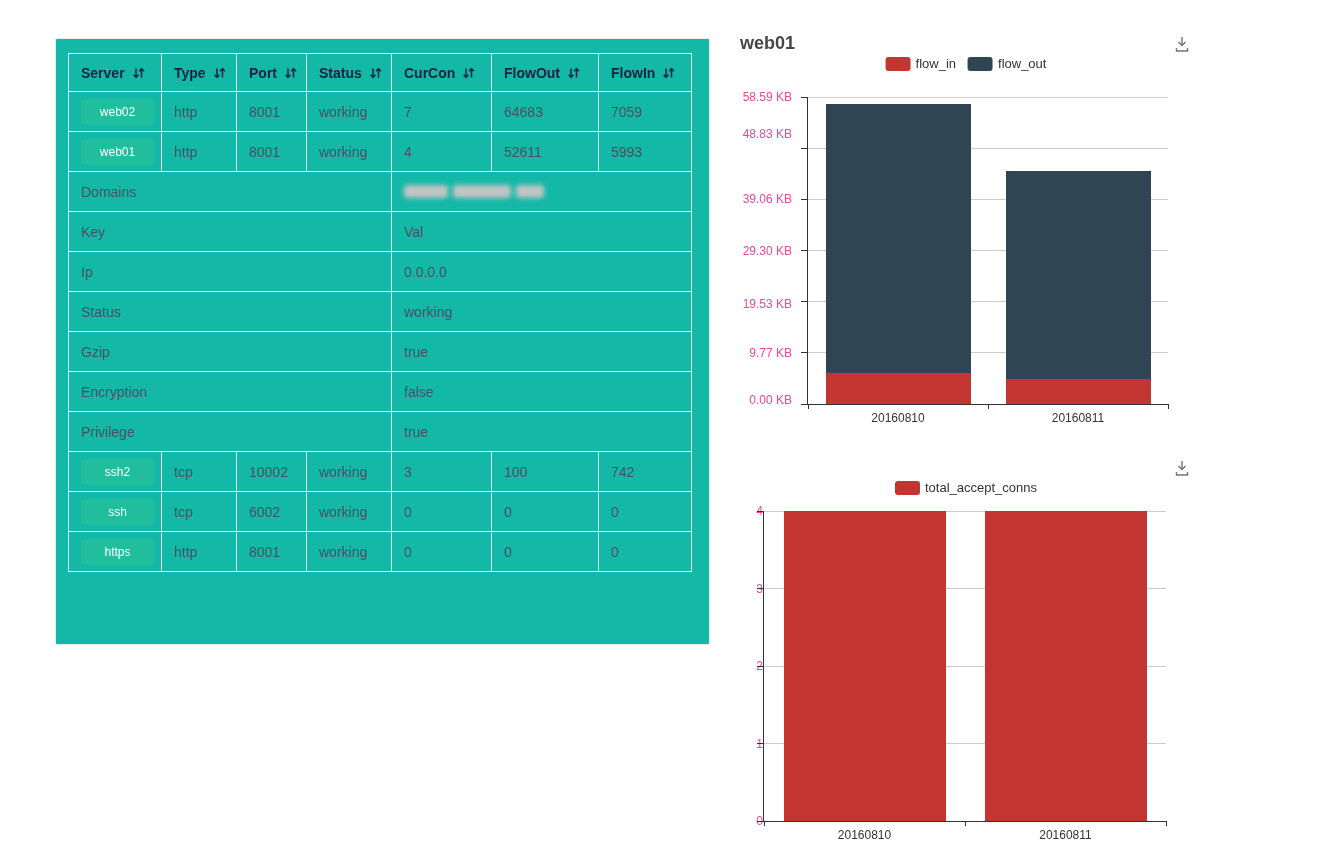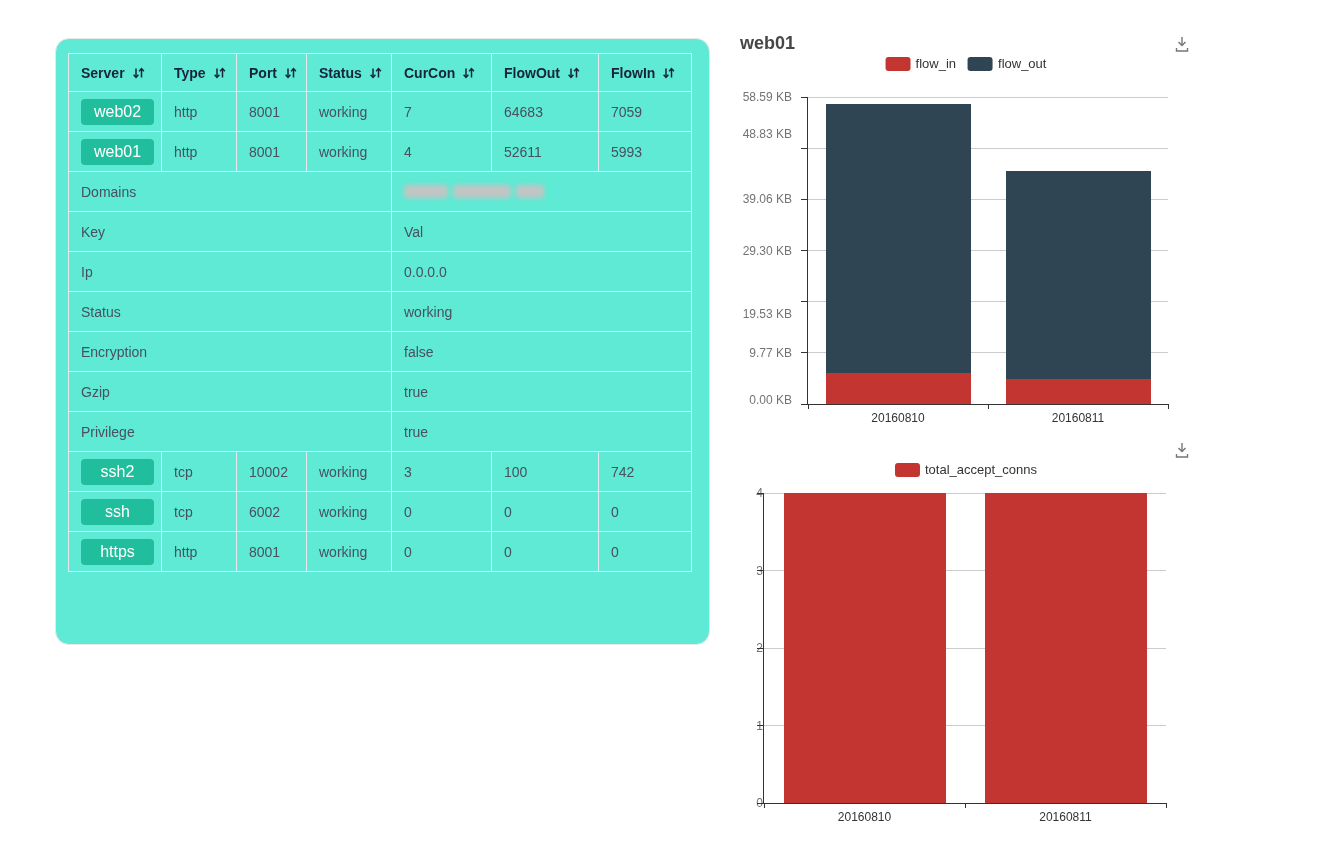--- a/index.html
+++ b/index.html
@@ -4,55 +4,55 @@
 <style>
   html,body{margin:0;padding:0;}
   body{
     width:1339px;height:860px;position:relative;overflow:hidden;
     background:#ffffff;
     font-family:"Liberation Sans","DejaVu Sans",sans-serif;
   }
   
   .card{
     position:absolute;left:55px;top:38px;width:653px;height:605px;
-    background:#5eead4;border:1px solid #e8e8e8;border-radius:14px;
+    background:#14b8a6;border:1px solid #e8e8e8;border-radius:2px;
   }
   table.srv{
     position:absolute;left:12px;top:14px;width:623px;
     border-collapse:collapse;table-layout:fixed;font-size:14px;
   }
   table.srv th,table.srv td{
     border:1px solid #e7eaec;padding:0 12px;height:39px;
     text-align:left;vertical-align:middle;white-space:nowrap;overflow:hidden;
     color:#495060;font-weight:normal;
   }
   table.srv th{color:#17233d;font-weight:bold;height:37px;cursor:pointer;}
   td.server-cell{text-align:center;padding:0 10px;}
   .server-btn{
     display:inline-block;width:73px;height:26px;line-height:26px;
     border:none;border-radius:4px;background:#20be9c;color:#fff;
-    font-size:16px;font-family:inherit;cursor:pointer;padding:0;
+    font-size:12px;font-family:inherit;cursor:pointer;padding:0;
   }
   .kv-bold{font-weight:bold;color:#17233d;}
   .sort-icon{display:inline-block;margin-left:7px;vertical-align:-1px;}
   .redacted-wrap{display:flex;gap:5px;align-items:center;filter:blur(2.5px);}
   .redacted-blob{height:13px;background:#c4c4c4;border-radius:3px;display:inline-block;}
   
   .chart{position:absolute;}
   #chart1{left:714px;top:31px;width:478px;height:403px;}
-  #chart2{left:714px;top:437px;width:478px;height:406px;}
+  #chart2{left:714px;top:455px;width:478px;height:406px;}
   .chart-header{position:absolute;left:26px;top:0;width:452px;height:30px;}
   .chart-title{position:absolute;left:0;top:2px;font-size:18px;font-weight:bold;color:#464646;}
   .legend{position:absolute;left:50%;transform:translateX(-50%);top:6px;display:flex;gap:12px;align-items:center;}
   .legend-item{display:flex;align-items:center;gap:5px;cursor:pointer;margin-top:20px;}
   .swatch{width:25px;height:14px;border-radius:3px;background:#999;}
   .legend-label{font-size:13px;color:#333;line-height:14px;}
   .dl-icon{position:absolute;right:0;top:3px;width:20px;height:20px;cursor:pointer;}
   .ylabels{position:absolute;}
-  .ylabel{position:absolute;right:0;height:14px;line-height:14px;font-size:12px;color:#737373;white-space:nowrap;}
+  .ylabel{position:absolute;right:0;height:14px;line-height:14px;font-size:12px;color:#ec4899;white-space:nowrap;}
   .plot{position:absolute;border-left:1px solid #333;border-bottom:1px solid #333;}
   .gridline{position:absolute;left:0;width:100%;height:0;border-top:1px solid #ccc;}
   .ytick{position:absolute;left:-7px;width:6px;height:0;border-top:1px solid #333;}
   .xtick{position:absolute;top:100%;height:5px;width:0;border-left:1px solid #333;}
   .bar-seg{position:absolute;}
   .xlabel{position:absolute;width:90px;text-align:center;font-size:12px;color:#333;}
 </style>
 </head>
 <body>
 
@@ -148,26 +148,26 @@
         </tr>
         <tr>
           <td colspan="4">Ip</td>
           <td colspan="3">0.0.0.0</td>
         </tr>
         <tr>
           <td colspan="4">Status</td>
           <td colspan="3">working</td>
         </tr>
         <tr>
+          <td colspan="4">Gzip</td>
+          <td colspan="3">true</td>
+        </tr>
+        <tr>
           <td colspan="4">Encryption</td>
           <td colspan="3">false</td>
-        </tr>
-        <tr>
-          <td colspan="4">Gzip</td>
-          <td colspan="3">true</td>
         </tr>
         <tr>
           <td colspan="4">Privilege</td>
           <td colspan="3">true</td>
         </tr>
         <tr>
           <td class="server-cell"><button class="server-btn">ssh2</button></td>
           <td>tcp</td>
           <td>10002</td>
           <td>working</td>
@@ -214,21 +214,21 @@
       <svg width="20" height="20" viewBox="0 0 20 20" fill="none" stroke="#757575" stroke-width="1.4">
         <path d="M10 3 v8"></path>
           <path d="M6.5 8 L10 11.6 L13.5 8"></path>
           <path d="M4.5 14 v3 h11 v-3"></path>
       </svg>
     </div>
   </div>
   <div class="ylabels" id="ylabels1" style="left:0;top:66px;width:78px;height:307px;">
       <div class="ylabel" style="top: 296px;">0.00 KB</div>
       <div class="ylabel" style="top: 248.833px;">9.77 KB</div>
-      <div class="ylabel" style="top: 210px; text-align: right;">19.53 KB</div>
+      <div class="ylabel" style="top: 200px; text-align: right;">19.53 KB</div>
       <div class="ylabel" style="top: 146.5px; text-align: right;">29.30 KB</div>
       <div class="ylabel" style="top: 95.3333px;">39.06 KB</div>
       <div class="ylabel" style="top: 30px;">48.83 KB</div>
       <div class="ylabel" style="top: -7px;">58.59 KB</div>
     </div>
   <div class="plot" id="plot1" style="left:93px;top:66px;width:360px;height:307px;">
       <div class="ytick" style="top: 306.5px;"></div>
       <div class="gridline" style="top: 255.333px;"></div>
       <div class="ytick" style="top: 255.333px;"></div>
       <div class="gridline" style="top: 204.167px;"></div>

